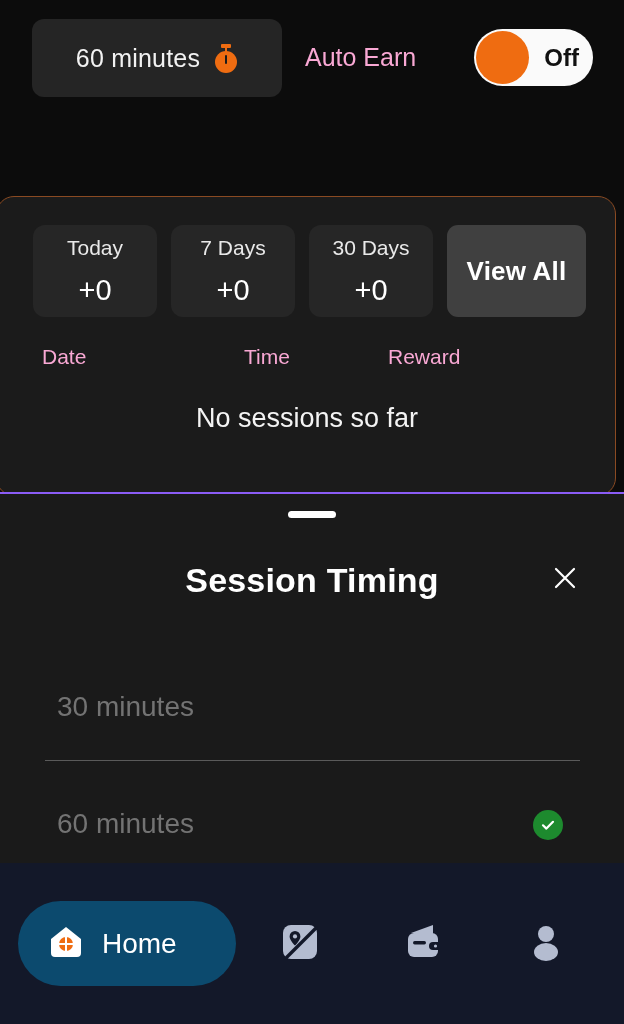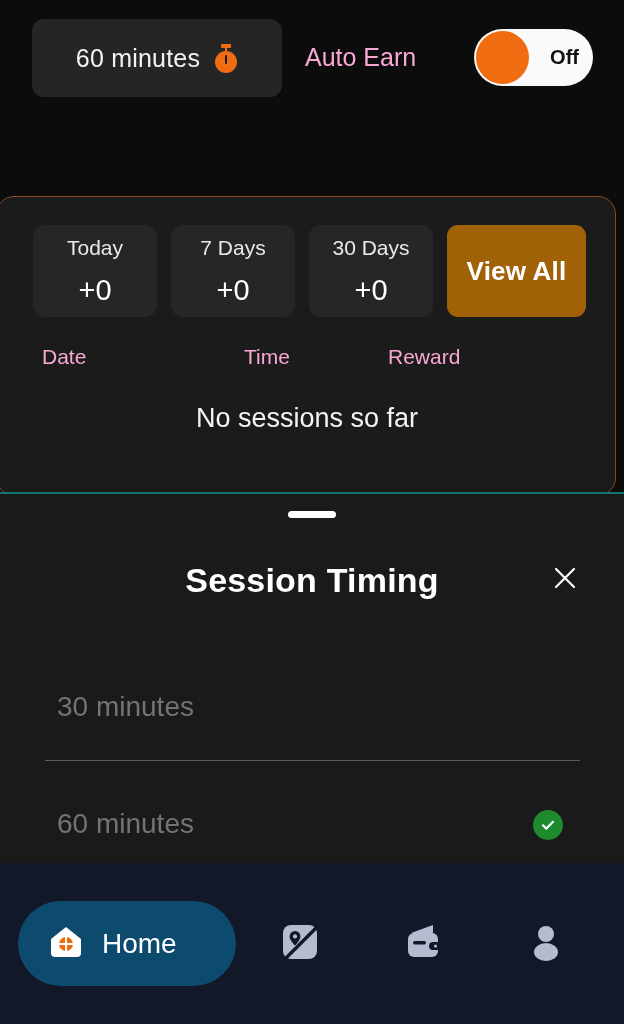--- a/index.html
+++ b/index.html
@@ -44,56 +44,56 @@
     position: absolute; left: 474px; top: 29px;
     width: 119px; height: 57px; background: #fafafa; border-radius: 29px;
   }
   .toggle .knob {
     position: absolute; left: 2px; top: 2px; width: 53px; height: 53px;
     background: #ef6c11; border-radius: 50%;
   }
   .toggle .state {
     position: absolute; right: 14px; top: 0; height: 57px;
     display: flex; align-items: center;
-    color: #111; font-size: 20px; font-weight: bold;
+    color: #111; font-size: 24px; font-weight: bold;
   }
 
   
   .sessions-card {
     position: absolute; left: -4px; top: 196px; width: 620px; height: 300px;
     background: #1b1b1b;
     border: 1px solid #8a4a22;
     border-radius: 18px;
   }
   .stat-row { position: absolute; left: 36px; top: 28px; display: flex; gap: 14px; }
   .stat-card {
     width: 124px; height: 92px; background: #262626; border-radius: 12px;
     display: flex; flex-direction: column; align-items: center; justify-content: center; gap: 14px;
   }
   .stat-card .k { color: #e9e9e9; font-size: 21px; }
   .stat-card .v { color: #ffffff; font-size: 29px; }
   .view-all {
-    width: 139px; height: 92px; background: #a16207; border-radius: 11px;
+    width: 139px; height: 92px; background: #404040; border-radius: 11px;
     display: flex; align-items: center; justify-content: center;
     color: #fff; font-size: 26px; font-weight: bold; letter-spacing: .2px;
   }
   .table-head { position: absolute; left: 0; top: 148px; width: 620px; height: 34px; }
   .table-head .col { position: absolute; color: #f9a8d4; font-size: 21px; }
   .table-head .col.c0 { left: 45px; }
   .table-head .col.c1 { left: 247px; }
   .table-head .col.c2 { left: 391px; }
   .empty-msg {
     position: absolute; left: 0; top: 206px; width: 620px;
     text-align: center; color: #f4f4f4; font-size: 27px;
   }
 
   
   .sheet {
     position: absolute; left: 0; top: 492px; width: 624px; height: 372px;
-    background: #1a1a1a; border-top: 2px solid #0f766e;
+    background: #1a1a1a; border-top: 2px solid #8b5cf6;
   }
   .sheet-handle {
     position: absolute; left: 288px; top: 17px; width: 48px; height: 7px;
     background: #ffffff; border-radius: 4px;
   }
   .sheet-title {
     position: absolute; left: 0; top: 67px; width: 624px; text-align: center;
     color: #ffffff; font-size: 34px; font-weight: bold; letter-spacing: .2px;
   }
   .sheet-close {

